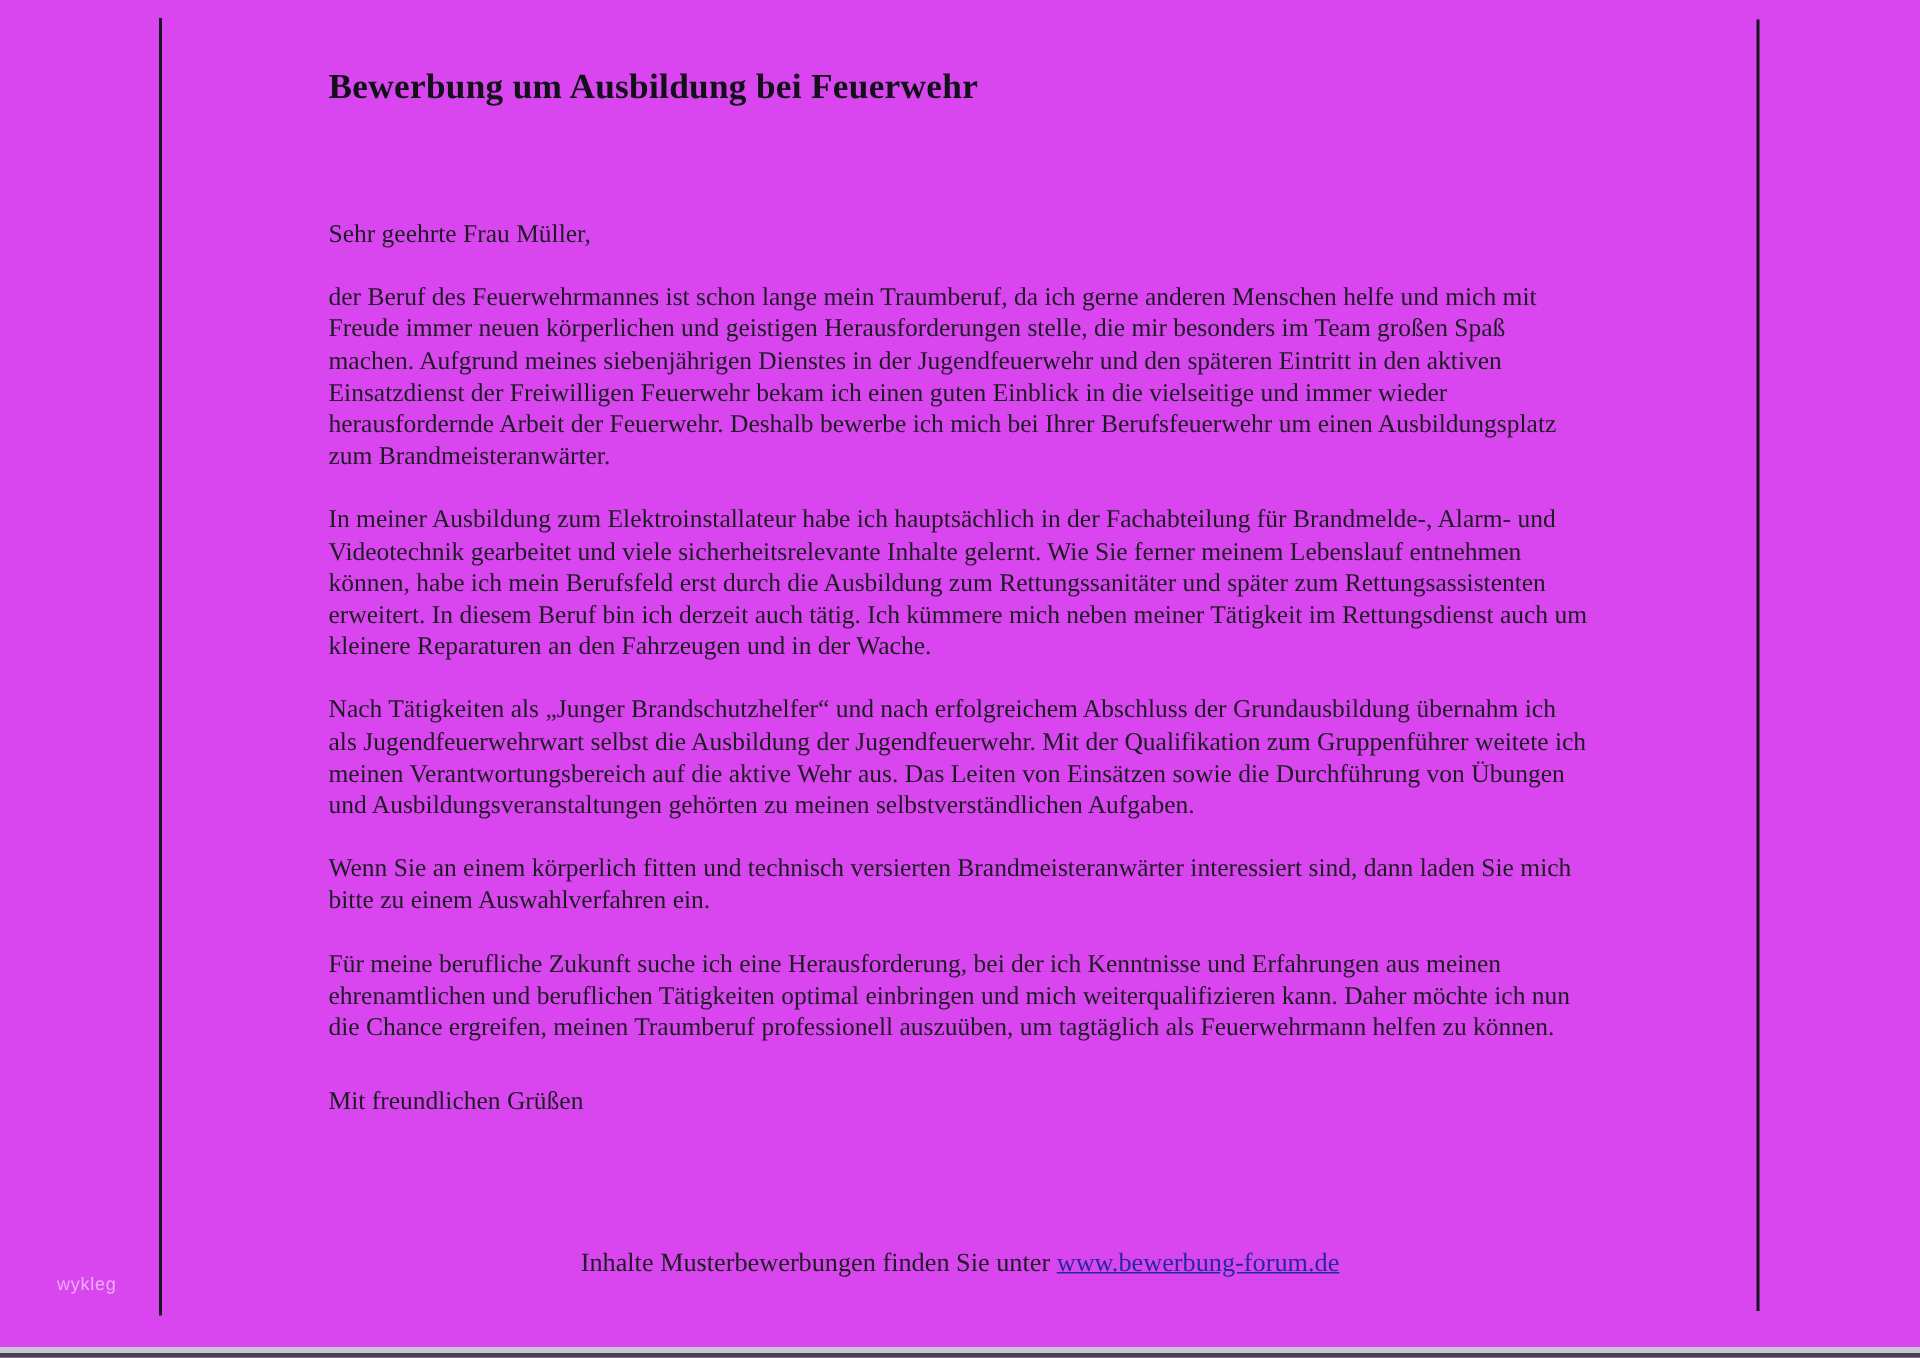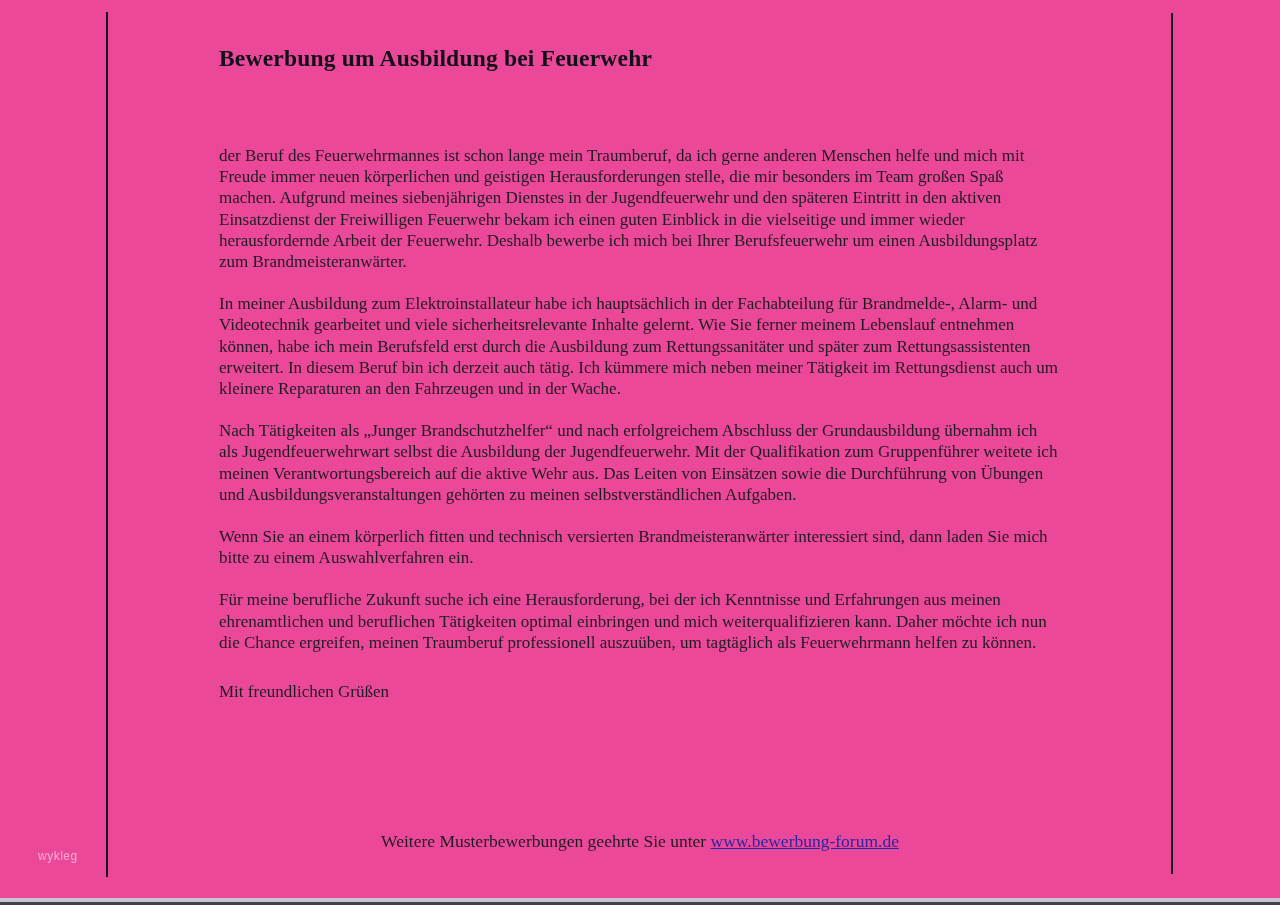--- a/index.html
+++ b/index.html
@@ -3,21 +3,21 @@
 <meta charset="utf-8">
 <style>
   html,body{margin:0;padding:0;}
   body{
     width:1280px;height:905px;overflow:hidden;
     background:#d9d5de;
     font-family:"Liberation Serif","DejaVu Serif",serif;
     color:#1d1b24;
     position:relative;
   }
-  .page{position:absolute;inset:0;background:#ec4899;}
+  .page{position:absolute;inset:0;background:#d946ef;}
   .rule{position:absolute;width:2px;background:#16141c;}
   .rule-left{left:106px;top:12px;height:865px;}
   .rule-right{left:1171px;top:13px;height:861px;}
   .letter{
     position:absolute;left:219px;top:44px;width:840px;
     font-size:17px;line-height:21.2px;
   }
   .title{
     font-size:23.5px;font-weight:bold;line-height:28px;
     margin:0 0 73px 0;letter-spacing:0.2px;color:#121019;
@@ -46,29 +46,30 @@
 </head>
 <body>
 
 <div class="page">
 
   <div class="rule rule-left"></div>
   <div class="rule rule-right"></div>
 
   <div class="letter">
     <h1 class="title">Bewerbung um Ausbildung bei Feuerwehr</h1>
+    <p class="salutation">Sehr geehrte Frau Müller,</p>
     <p class="body-par">der Beruf des Feuerwehrmannes ist schon lange mein Traumberuf, da ich gerne anderen Menschen helfe und mich mit Freude immer neuen körperlichen und geistigen Herausforderungen stelle, die mir besonders im Team großen Spaß machen. Aufgrund meines siebenjährigen Dienstes in der Jugendfeuerwehr und den späteren Eintritt in den aktiven Einsatzdienst der Freiwilligen Feuerwehr bekam ich einen guten Einblick in die vielseitige und immer wieder herausfordernde Arbeit der Feuerwehr. Deshalb bewerbe ich mich bei Ihrer Berufsfeuerwehr um einen Ausbildungsplatz zum Brandmeisteranwärter.</p>
     <p class="body-par">In meiner Ausbildung zum Elektroinstallateur habe ich hauptsächlich in der Fachabteilung für Brandmelde-, Alarm- und Videotechnik gearbeitet und viele sicherheitsrelevante Inhalte gelernt. Wie Sie ferner meinem Lebenslauf entnehmen können, habe ich mein Berufsfeld erst durch die Ausbildung zum Rettungssanitäter und später zum Rettungsassistenten erweitert. In diesem Beruf bin ich derzeit auch tätig. Ich kümmere mich neben meiner Tätigkeit im Rettungsdienst auch um kleinere Reparaturen an den Fahrzeugen und in der Wache.</p>
     <p class="body-par">Nach Tätigkeiten als „Junger Brandschutzhelfer“ und nach erfolgreichem Abschluss der Grundausbildung übernahm ich als Jugendfeuerwehrwart selbst die Ausbildung der Jugendfeuerwehr. Mit der Qualifikation zum Gruppenführer weitete ich meinen Verantwortungsbereich auf die aktive Wehr aus. Das Leiten von Einsätzen sowie die Durchführung von Übungen und Ausbildungsveranstaltungen gehörten zu meinen selbstverständlichen Aufgaben.</p>
     <p class="body-par">Wenn Sie an einem körperlich fitten und technisch versierten Brandmeisteranwärter interessiert sind, dann laden Sie mich bitte zu einem Auswahlverfahren ein.</p>
     <p class="body-par">Für meine berufliche Zukunft suche ich eine Herausforderung, bei der ich Kenntnisse und Erfahrungen aus meinen ehrenamtlichen und beruflichen Tätigkeiten optimal einbringen und mich weiterqualifizieren kann. Daher möchte ich nun die Chance ergreifen, meinen Traumberuf professionell auszuüben, um tagtäglich als Feuerwehrmann helfen zu können.</p>
     <p class="closing">Mit freundlichen Grüßen</p>
   </div>
 
   <div class="footer-line">
-    <span>Weitere Musterbewerbungen geehrte Sie unter </span><a href="#">www.bewerbung-forum.de</a>
+    <span>Inhalte Musterbewerbungen finden Sie unter </span><a href="#">www.bewerbung-forum.de</a>
   </div>
 
   <div class="watermark">wykleg</div>
 
   <div class="bottom-strip"></div>
 
 </div>
 
 </body></html>

